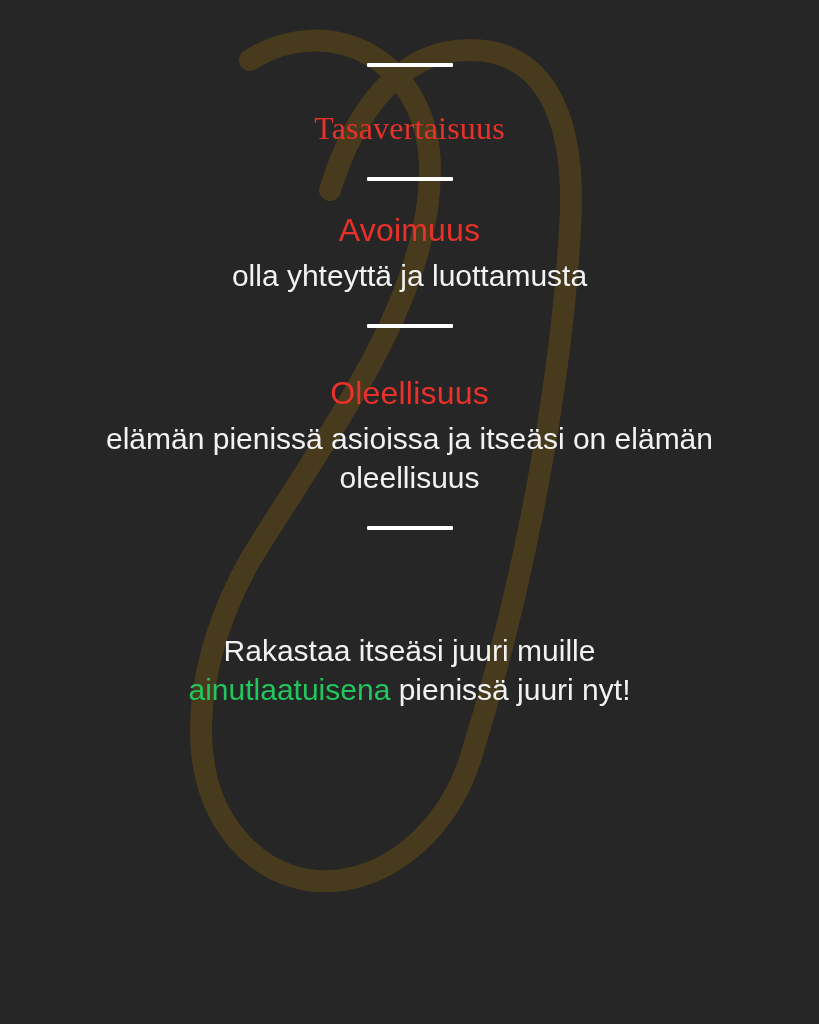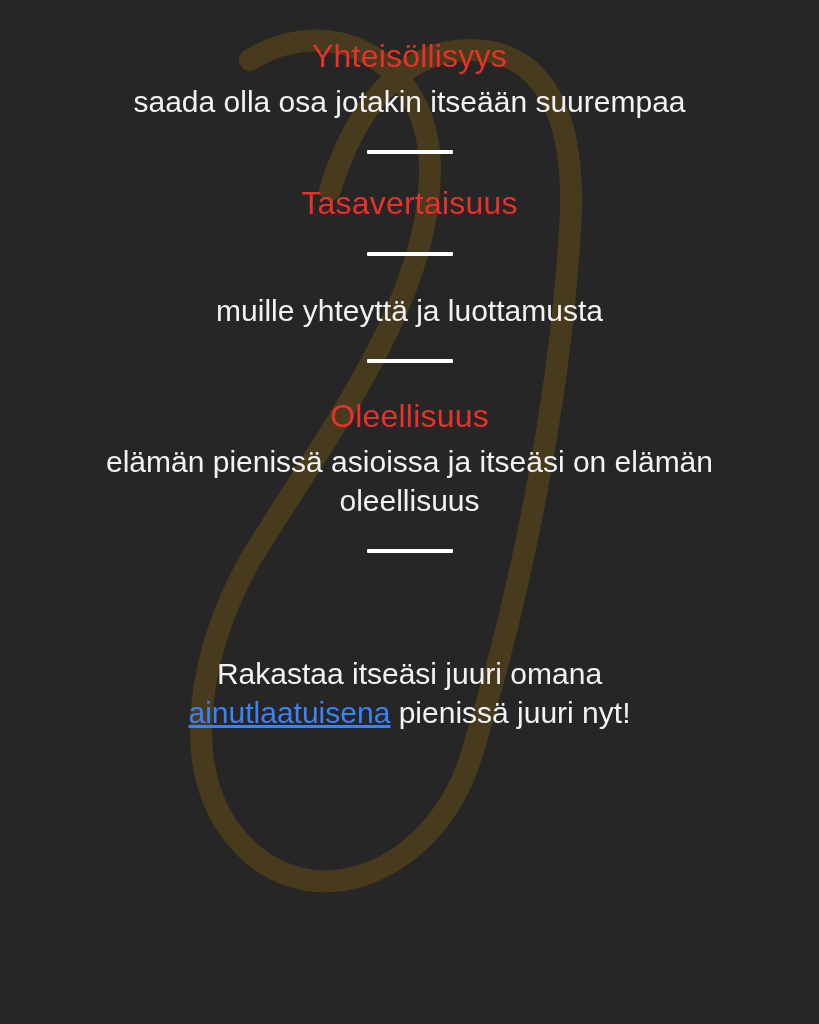--- a/index.html
+++ b/index.html
@@ -71,62 +71,56 @@
     background: #ffffff;
     border-radius: 1px;
   }
   .spacer-lg {
     height: 66px;
   }
   .line {
     display: block;
   }
   .highlight {
-    color: #3b82f6;
-    text-decoration: underline;
+    color: #22c55e;
   }
   .b1 { margin-top: 2px; }
-  .b2 { margin-top: 0; }
+  .b2 { margin-top: 12px; font-family: Liberation Serif, serif; }
   .b3 { margin-top: 0; }
-  .b4 { margin-top: 4px; }
+  .b4 { margin-top: 16px; }
   .b5 { margin-top: 0; }
 </style>
 </head>
 <body>
 
 <div id="stage">
 
   <svg id="heart-watermark" viewBox="0 0 819 1024" xmlns="http://www.w3.org/2000/svg" aria-hidden="true">
     <path d="M250 60 C 330 10, 430 60, 430 170 C 430 300, 330 430, 250 560 C 200 650, 180 760, 230 830 C 300 925, 430 880, 470 760 C 520 600, 560 400, 570 230 C 578 110, 540 50, 470 50 C 400 50, 355 110, 330 190" fill="none" stroke="#4a3c1c" stroke-width="22" stroke-linecap="round" stroke-linejoin="round" opacity="0.95"></path>
   </svg>
 
   <div id="content">
 
-    <div class="value-block b1">
-      <div class="value-title">Yhteisöllisyys</div>
-      <div class="value-desc">
-        <span class="line">saada olla osa jotakin itseään suurempaa</span>
-      </div>
-    </div>
 
     <div class="divider-wrap">
       <div class="divider"></div>
     </div>
 
     <div class="value-block b2">
       <div class="value-title">Tasavertaisuus</div>
     </div>
 
     <div class="divider-wrap">
       <div class="divider"></div>
     </div>
 
     <div class="value-block b3">
+      <div class="value-title">Avoimuus</div>
       <div class="value-desc">
-        <span class="line">muille yhteyttä ja luottamusta</span>
+        <span class="line">olla yhteyttä ja luottamusta</span>
       </div>
     </div>
 
     <div class="divider-wrap">
       <div class="divider"></div>
     </div>
 
     <div class="value-block b4">
       <div class="value-title">Oleellisuus</div>
       <div class="value-desc">
@@ -136,19 +130,19 @@
     </div>
 
     <div class="divider-wrap">
       <div class="divider"></div>
     </div>
 
     <div class="spacer-lg"></div>
 
     <div class="value-block b5">
       <div class="value-desc">
-        <span class="line">Rakastaa itseäsi juuri omana</span>
+        <span class="line">Rakastaa itseäsi juuri muille</span>
         <span class="line"><span class="highlight">ainutlaatuisena</span><span> pienissä juuri nyt!</span></span>
       </div>
     </div>
 
   </div>
 </div>
 
 </body></html>

